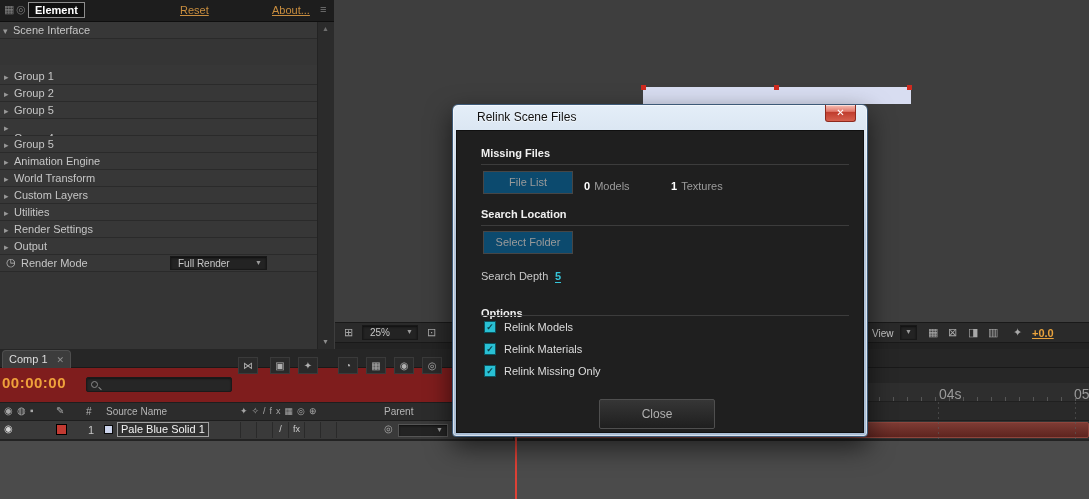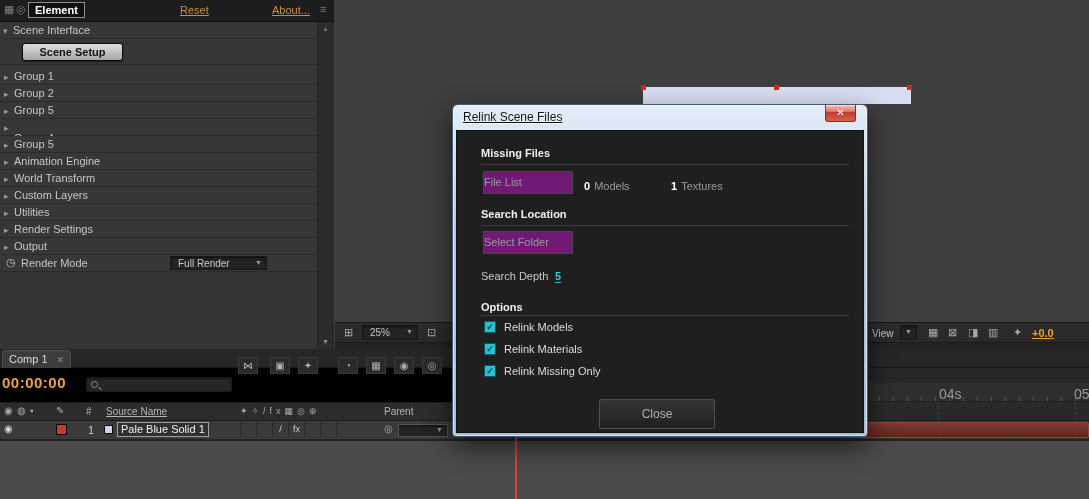--- a/index.html
+++ b/index.html
@@ -29,21 +29,21 @@
   .dd .arr { position:absolute; right:4px; top:2px; font-size:7px; color:#9a9a9a; }
   .ep-scroll { left:317px; top:22px; width:17px; height:327px; background:#2b2b2b; border-left:1px solid #232323; }
 
   
   .solid { left:643px; top:87px; width:268px; height:17px; background:#d8ddf1; }
   .handle { width:5px; height:5px; background:#cf2a1f; }
   .vp-toolbar { left:335px; top:322px; width:754px; height:21px; background:#2a2a2a;
                 border-top:1px solid #191919; border-bottom:1px solid #191919; }
 
   
-  .tl { left:0; top:349px; width:1089px; height:150px; background:#000000; }
+  .tl { left:0; top:349px; width:1089px; height:150px; background:#7f1d1d; }
   .tabbar { left:0; top:0; width:1089px; height:19px; background:#262626; border-bottom:1px solid #191919; }
   .tab { left:2px; top:1px; height:18px; background:#3c3c3c; border:1px solid #4e4e4e; border-bottom:none;
          border-radius:4px 4px 0 0; padding:2px 6px 0 6px; font-size:11px; color:#ddd; }
   .timecode { font-size:15px; font-weight:bold; color:#efa13b; letter-spacing:.5px; }
   .searchbox { background:#262626; border:1px solid #1a1a1a; border-radius:2px;
                box-shadow:inset 0 1px 2px #141414; }
   .mag { position:absolute; left:4px; top:3px; width:7px; height:7px; border:1px solid #8a8a8a; border-radius:50%; }
   .mag::after { content:""; position:absolute; left:6px; top:6px; width:4px; height:1px;
                 background:#8a8a8a; transform:rotate(45deg); }
   .icon-btn { position:absolute; top:8px; width:20px; height:17px; background:#2a2a2a; border:1px solid #3a3a3a;
@@ -62,33 +62,33 @@
            background:repeating-linear-gradient(90deg,#565656 0 1px,transparent 1px 14px); }
   .gridline { width:1px; background:repeating-linear-gradient(180deg,#5a5a5a 0 2px,transparent 2px 5px); opacity:.6; }
   .layerbar { background:linear-gradient(180deg,#7d3b34,#5e241f); border:1px solid #8e453c; border-radius:2px; }
   .cti { background:#dd4136; }
 
   
   .dialog { left:452px; top:104px; width:416px; height:333px;
             background:linear-gradient(180deg,#e4eef8,#b6c7dc 40%,#a9bdd4);
             border:1px solid #3d5a78; border-radius:6px 6px 4px 4px;
             box-shadow:0 10px 26px rgba(0,0,0,.6), inset 0 0 0 1px rgba(255,255,255,.55); }
-  .dlg-title { position:absolute; left:0; top:0; right:0; height:25px; line-height:25px; padding-left:10px;
-               font-size:12px; color:#111; text-shadow:0 1px 1px rgba(255,255,255,.9);text-decoration:underline; }
+  .dlg-title { position:absolute; left:0; top:0; right:0; height:25px; line-height:25px; padding-left:24px;
+               font-size:12px; color:#111; text-shadow:0 1px 1px rgba(255,255,255,.9); }
   .dlg-close { position:absolute; right:11px; top:0; width:31px; height:17px;
                background:linear-gradient(180deg,#f7c1b7 0%,#e0776a 40%,#c03c2d 45%,#d6604e 100%);
                border:1px solid #8e2a1e; border-top:none; border-radius:0 0 3px 3px;
                color:#fff; font-size:10px; text-align:center; line-height:15px;
                box-shadow:inset 0 1px 0 rgba(255,255,255,.5); cursor:pointer; }
   .dlg-body { position:absolute; left:3px; right:3px; top:25px; bottom:3px; background:#1f1f1f;
               border:1px solid #101010; }
   .sec { position:absolute; font-size:11px; font-weight:bold; color:#f0f0f0; }
   .hr { position:absolute; left:24px; width:368px; height:1px; background:#3c3c3c; }
-  .dlg-smallbtn { position:absolute; width:90px; height:23px; background:#701a75; border:1px solid #464646;
-                  color:#9a9a9a; font-size:11px; text-align:left; line-height:21px; cursor:pointer; }
+  .dlg-smallbtn { position:absolute; width:90px; height:23px; background:#0c4a6e; border:1px solid #464646;
+                  color:#9a9a9a; font-size:11px; text-align:center; line-height:21px; cursor:pointer; }
   .cnt { font-size:11px; font-weight:bold; color:#fff; }
   .cntlbl { font-size:11px; color:#9c9c9c; margin-left:4px; }
   .cb { position:absolute; left:27px; width:12px; height:12px; background:#29c0d4; border:1px solid #0a5560;
         color:#0b3d46; font-size:9px; font-weight:bold; text-align:center; line-height:11px; cursor:pointer; }
   .cblbl { position:absolute; left:47px; font-size:11px; color:#dcdcdc; }
   .dlg-btn { position:absolute; top:268px; height:30px; background:linear-gradient(180deg,#363636,#1f1f1f);
              border:1px solid #4f4f4f; border-radius:2px; color:#b0b0b0; font-size:12px; text-align:center;
              line-height:28px; cursor:pointer; }
 </style>
 </head>
@@ -104,23 +104,20 @@
       <span class="abs ep-link" style="left:180px;top:4px;">Reset</span>
       <span class="abs ep-link" style="left:272px;top:4px;">About...</span>
       <span class="abs icn" style="left:320px;top:4px;color:#7d7d7d;">≡</span>
     </div>
 
     <div class="abs ep-row" style="top:22px;">
       <span class="abs tri" style="left:3px;top:4px;">▾</span>
       <span class="abs t11" style="left:13px;top:2px;">Scene Interface</span>
     </div>
 
-    <div class="abs ep-row" style="top:39px;height:26px;">
-      <div class="abs ep-btn" style="left:22px;top:4px;width:101px;height:18px;">Scene Setup</div>
-    </div>
     <div class="abs" style="left:0;top:65px;width:317px;height:3px;background:#373737;"></div>
 
     <div class="abs ep-row" style="top:68px;">
         <span class="abs tri" style="left:4px;top:4px;">▸</span>
         <span class="abs t11" style="left:14px;top:2px;">Group 1</span>
       </div>
     <div class="abs ep-row" style="top:85px;">
         <span class="abs tri" style="left:4px;top:4px;">▸</span>
         <span class="abs t11" style="left:14px;top:2px;">Group 2</span>
       </div>
@@ -229,21 +226,21 @@
       <span class="abs t9" style="left:559px;top:3px;">05</span>
       <div class="ticks"></div>
     </div>
 
     <div class="abs tl-header">
       <span class="abs icn" style="left:4px;top:3px;font-size:10px;">◉</span>
       <span class="abs icn" style="left:17px;top:3px;font-size:10px;">◍</span>
       <span class="abs icn" style="left:30px;top:3px;font-size:10px;">▪</span>
       <span class="abs icn" style="left:56px;top:3px;font-size:10px;">✎</span>
       <span class="abs t10" style="left:86px;top:3px;color:#b5b5b5;">#</span>
-      <span class="abs t10" style="left:106px;top:3px;color:#b5b5b5;text-decoration:underline;">Source Name</span>
+      <span class="abs t10" style="left:106px;top:3px;color:#b5b5b5;">Source Name</span>
       <span class="abs" style="left:240px;top:3px;font-size:9px;color:#a5a5a5;letter-spacing:4px;">✦✧/fx▦◎⊕</span>
       <span class="abs t10" style="left:384px;top:3px;color:#b5b5b5;">Parent</span>
     </div>
     <div class="abs" style="left:514px;top:53px;width:575px;height:19px;background:#292929;border-bottom:1px solid #1e1e1e;"></div>
 
     <div class="abs tl-row">
       <span class="abs icn" style="left:4px;top:3px;font-size:10px;color:#d8d8d8;">◉</span>
       <div class="abs swatch" style="left:56px;top:3px;background:#c23a32;"></div>
       <span class="abs t11" style="left:88px;top:3px;">1</span>
       <div class="abs" style="left:104px;top:4px;width:9px;height:9px;background:#ccd4ec;border:1px solid #0a0a0a;"></div>
@@ -279,21 +276,21 @@
       <div class="dlg-smallbtn" style="left:26px;top:40px;">File List</div>
       <span class="abs" style="left:127px;top:45px;"><span class="cnt">0</span><span class="cntlbl">Models</span></span>
       <span class="abs" style="left:214px;top:45px;"><span class="cnt">1</span><span class="cntlbl">Textures</span></span>
 
       <span class="sec" style="left:24px;top:77px;">Search Location</span>
       <div class="hr" style="top:94px;"></div>
       <div class="dlg-smallbtn" style="left:26px;top:100px;">Select Folder</div>
       <span class="abs" style="left:24px;top:139px;font-size:11px;color:#c9c9c9;">Search Depth</span>
       <span class="abs" style="left:98px;top:139px;font-size:11px;font-weight:bold;color:#36c6da;border-bottom:1px solid #36c6da;">5</span>
 
-      <span class="sec" style="left:24px;top:170px;">Options</span>
+      <span class="sec" style="left:24px;top:176px;">Options</span>
       <div class="hr" style="top:184px;"></div>
 
       <div class="cb" style="top:190px;"><span>✓</span></div>
       <span class="cblbl" style="top:190px;">Relink Models</span>
       <div class="cb" style="top:212px;"><span>✓</span></div>
       <span class="cblbl" style="top:212px;">Relink Materials</span>
       <div class="cb" style="top:234px;"><span>✓</span></div>
       <span class="cblbl" style="top:234px;">Relink Missing Only</span>
 
       <div class="dlg-btn" style="left:142px;width:116px;">Close</div>

